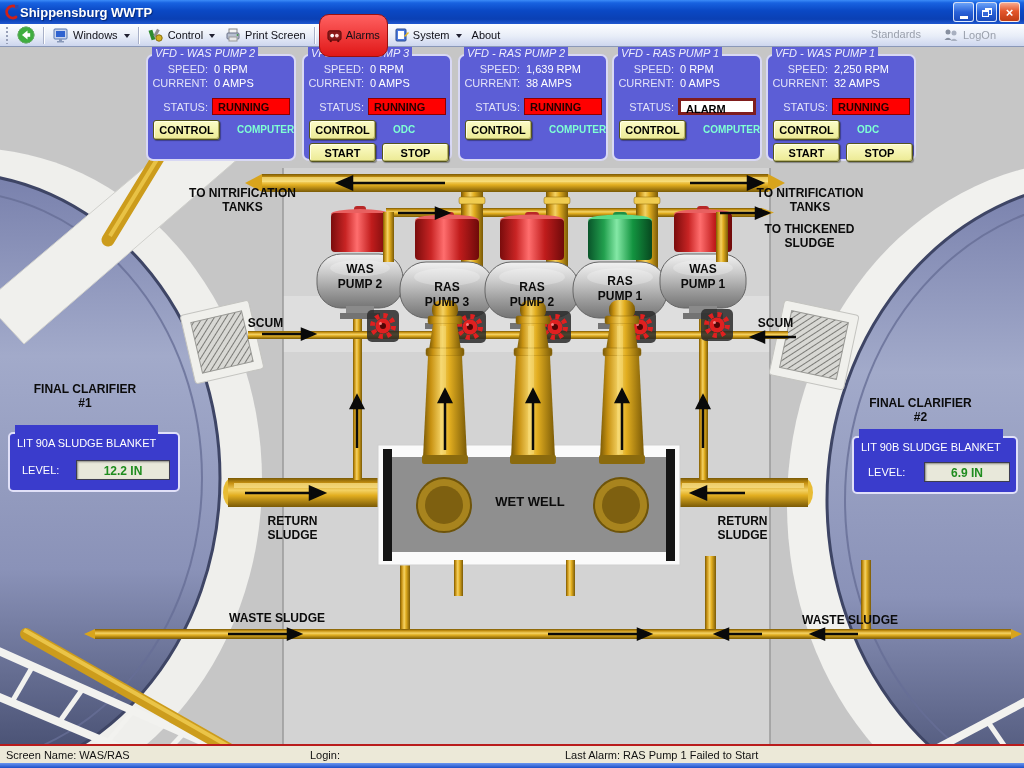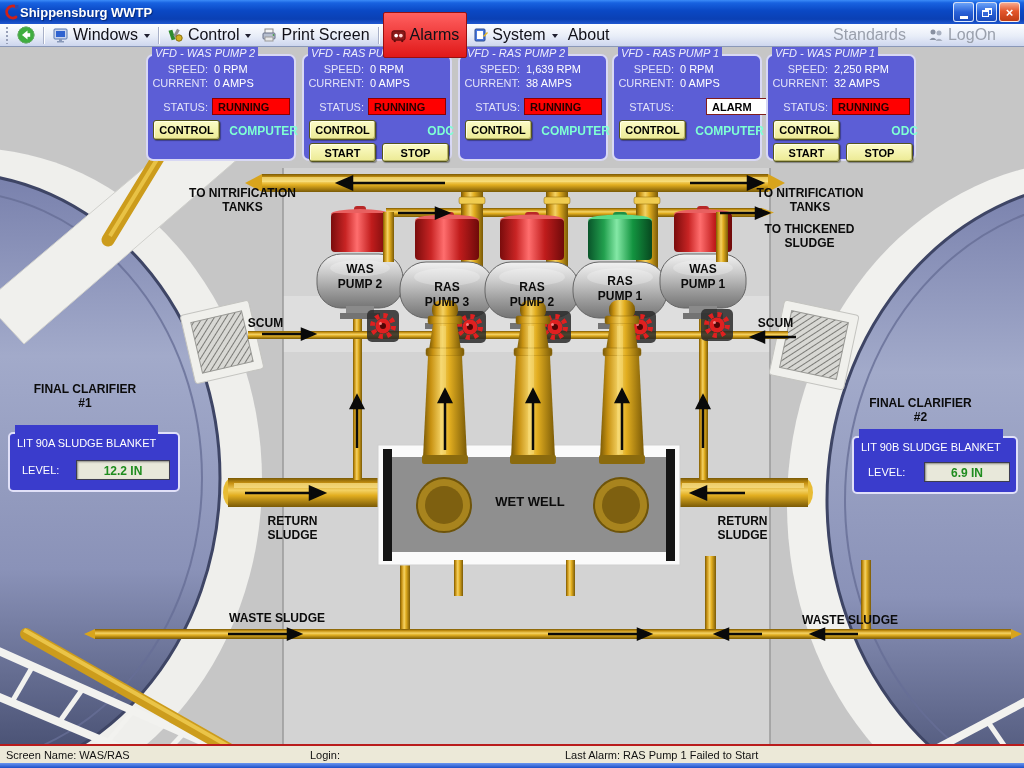--- a/index.html
+++ b/index.html
@@ -20,53 +20,53 @@
   .glyph-min{display:block;width:8px;height:3px;background:#fff;margin-top:10px;}
   .glyph-restore{position:relative;width:10px;height:9px;display:block;}
   .glyph-restore::before{content:"";position:absolute;right:0;top:0;width:5px;height:4px;
     border:1px solid #fff;border-top-width:2px;}
   .glyph-restore::after{content:"";position:absolute;left:0;bottom:0;width:5px;height:4px;
     border:1px solid #fff;border-top-width:2px;background:#3668d8;}
   
   .toolbar{position:absolute;top:24px;left:0;width:1024px;height:23px;z-index:10;
     background:linear-gradient(#fdfeff,#e8edf8 55%,#cdd6ee);
     border-bottom:1px solid #8a98b8;display:flex;align-items:center;box-sizing:border-box;
-    font-size:16px;color:#101018;padding-left:2px;}
+    font-size:11px;color:#101018;padding-left:2px;}
   .grip{width:4px;height:18px;margin:0 3px;
     background-image:radial-gradient(#98a0b8 1px,transparent 1.2px);background-size:4px 4px;}
   .tb-btn{display:inline-flex;align-items:center;gap:4px;padding:2px 5px;white-space:nowrap;}
   .tb-btn.alarms{background:linear-gradient(#ff6060,#e01818);border:1px solid #981010;
-    border-radius:2px;padding:13px 7px;text-align:right;}
+    border-radius:10px;padding:13px 7px;text-align:right;}
   .tb-btn.dim{color:#9aa0ac;}
   .tb-sep{width:0;height:17px;border-left:1px solid #a8b0c8;border-right:1px solid #fff;margin:0 3px;}
   .dd{width:0;height:0;border:3.5px solid transparent;border-top:4px solid #202030;
     margin-top:4px;margin-left:2px;}
   .tb-right{margin-left:auto;display:flex;gap:12px;padding-right:23px;align-items:flex-start;}
   
   #scada-svg{position:absolute;top:0;left:0;z-index:0;}
   
   .vfd{position:absolute;top:54px;width:150px;height:107px;background:#5c5ed6;
     border:2px solid #d8d8f4;border-radius:7px;box-sizing:border-box;z-index:5;}
   .vfd-title{position:absolute;top:-9px;left:4px;background:#5c5ed6;color:#ededfc;
     font-size:11px;padding:0 3px;white-space:nowrap;font-style:italic;}
   .vlab{position:absolute;left:0;width:60px;text-align:right;color:#e2e2f8;font-size:11px;}
   .vval{position:absolute;left:66px;color:#fff;font-size:11px;white-space:nowrap;}
   .vrow{position:absolute;left:0;width:100%;height:14px;}
   .status-val{position:absolute;left:64px;top:-3px;width:78px;height:17px;box-sizing:border-box;
     font-size:11px;font-weight:bold;padding-left:5px;line-height:16px;}
   .status-val.running{background:#ff0000;color:#230000;border:1px solid #8b0000;}
-  .status-val.alarm{background:#ffffff;color:#000;border:1px solid #7f1d1d;margin-left:28px;}
+  .status-val.alarm{background:#ffffff;color:#000;border:3px solid #7f1d1d;}
   .ybtn{position:absolute;height:20px;width:67px;font-family:"Liberation Sans",sans-serif;
     font-size:11px;font-weight:bold;color:#000;border:1px solid #55551e;border-radius:3px;
     background:linear-gradient(180deg,#fcfcc8,#ecea94);
     box-shadow:inset 1px 1px 0 #ffffe6,inset -1px -1px 0 #b8b468,1px 1px 1px rgba(0,0,0,.35);
     padding:0;}
   .ybtn.ctrl{left:5px;top:64px;}
-  .mode{position:absolute;left:80px;top:68px;width:70px;text-align:right;color:#7fffd4;
-    font-size:12px;font-weight:bold;}
+  .mode{position:absolute;left:89px;top:68px;width:70px;text-align:left;color:#7fffd4;
+    font-size:10px;font-weight:bold;}
   .ybtn.start{left:5px;top:87px;height:19px;}
   .ybtn.stop{left:78px;top:87px;height:19px;}
   
   .lit{position:absolute;background:#3a3ccc;border:2px solid #e0e0f8;border-radius:5px;
     box-sizing:border-box;z-index:5;}
   .lit-title{position:absolute;top:-9px;left:5px;background:#3a3ccc;color:#fff;font-size:11px;
     padding:12px 2px;white-space:nowrap;}
   .lit-lab{position:absolute;color:#fff;font-size:11px;}
   .lit-val{position:absolute;height:20px;background:#e8e8da;border:1px solid #3c3c50;
     box-shadow:inset 1px 1px 2px rgba(0,0,0,.4);color:#1f8c1f;font-weight:bold;font-size:12px;

